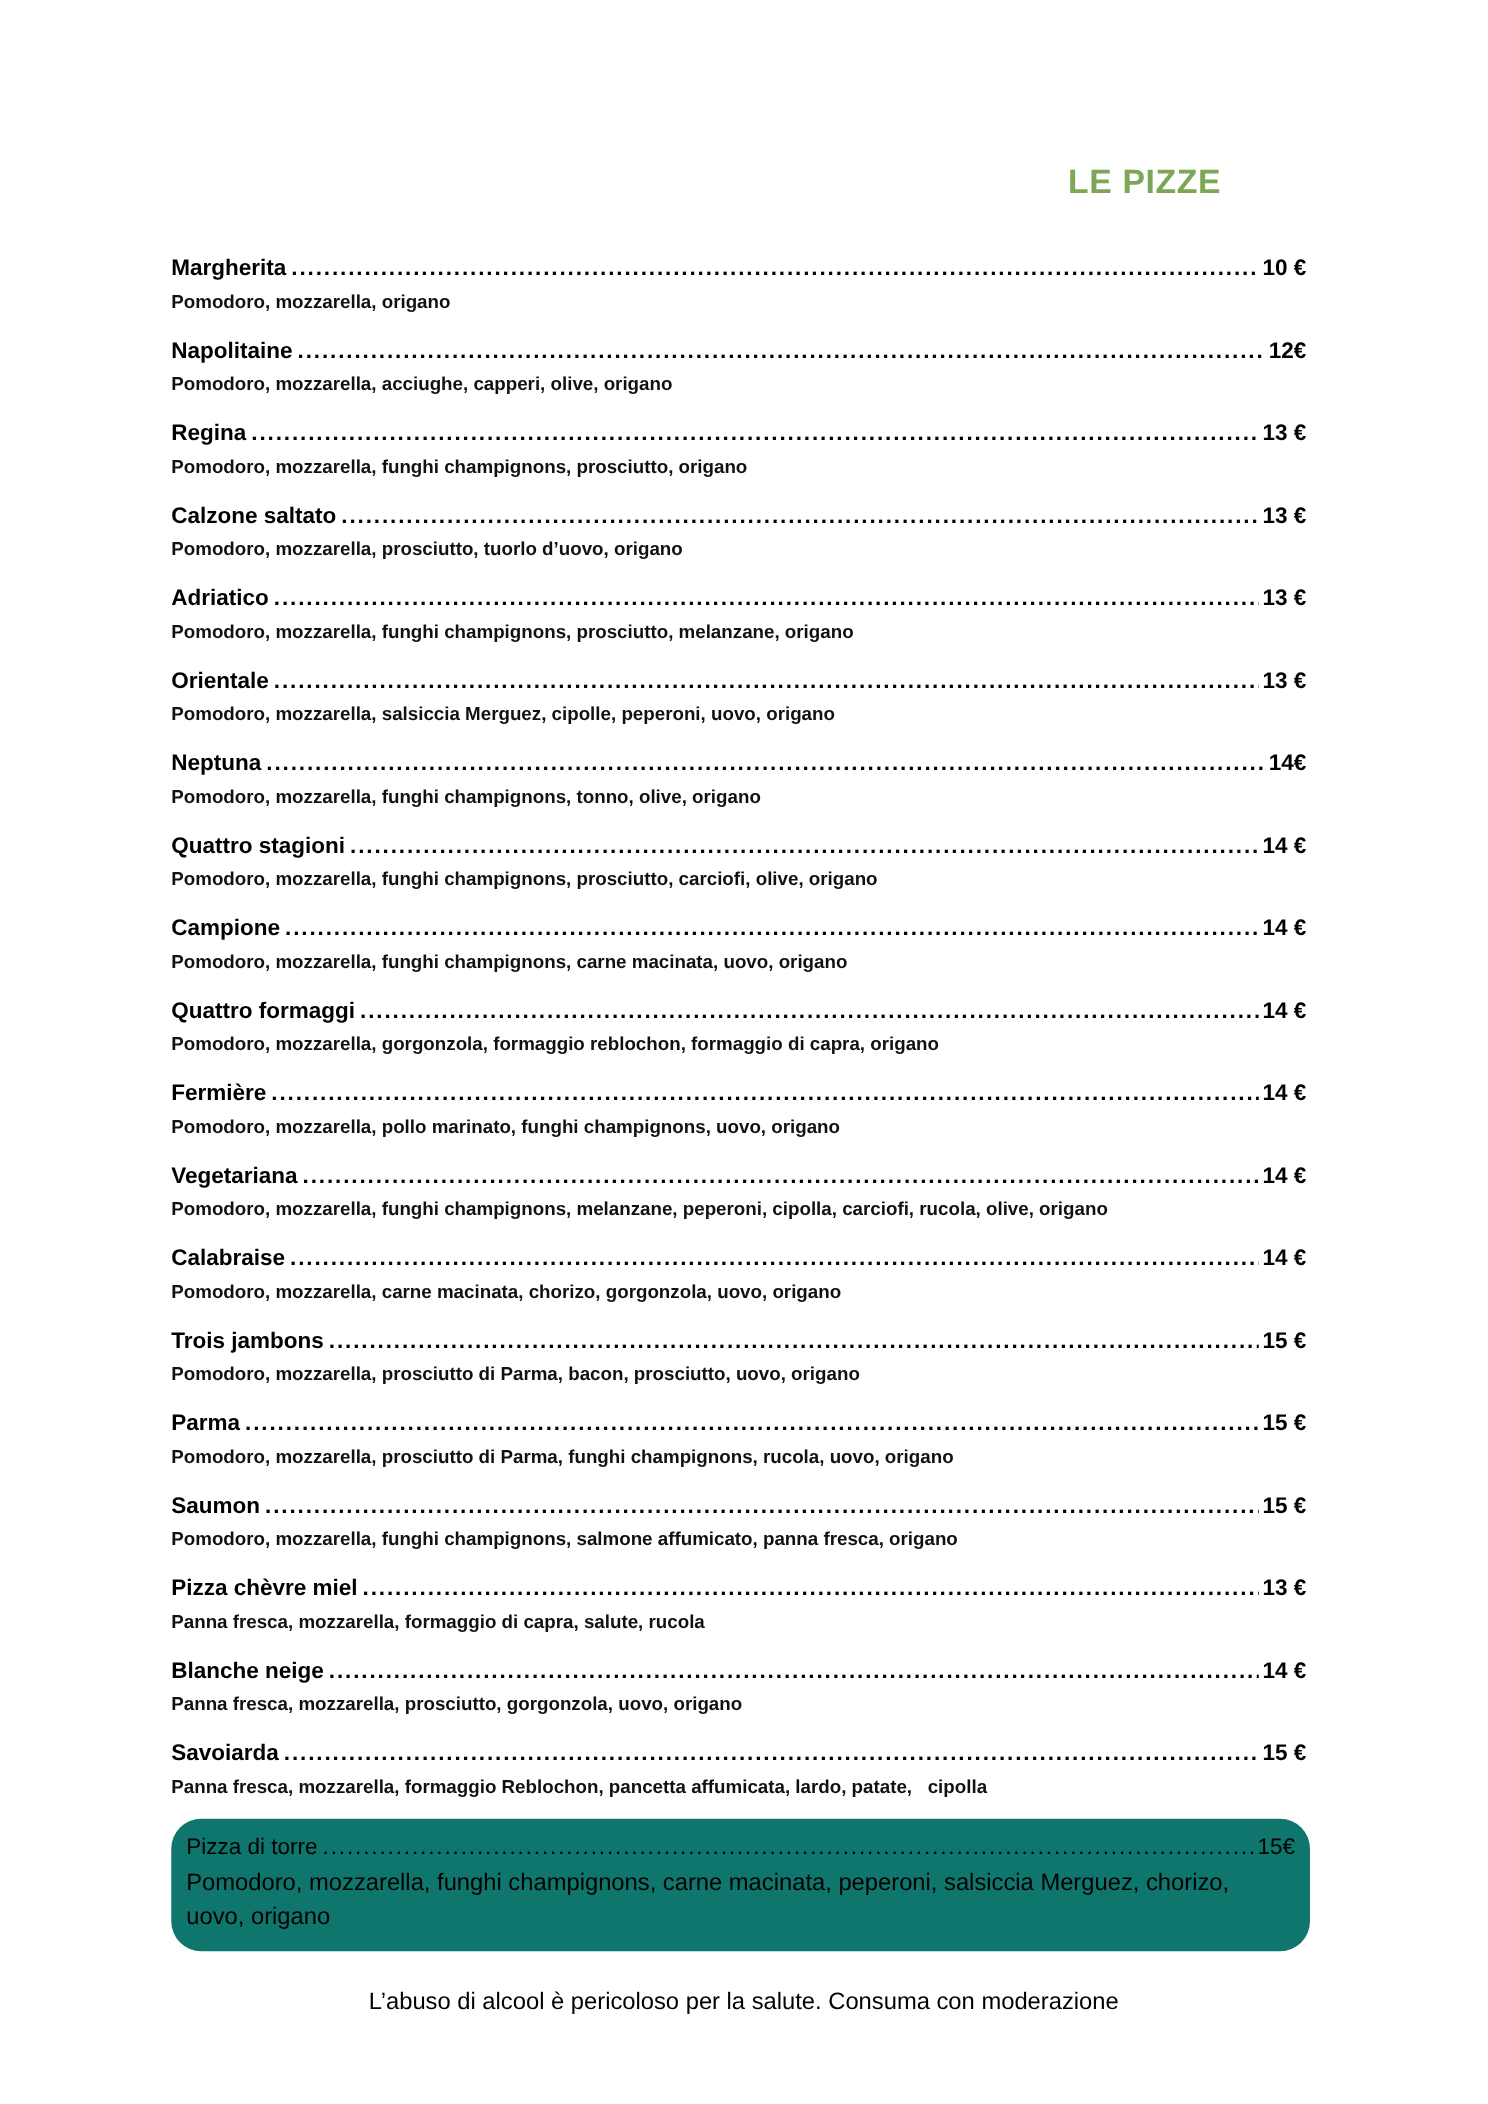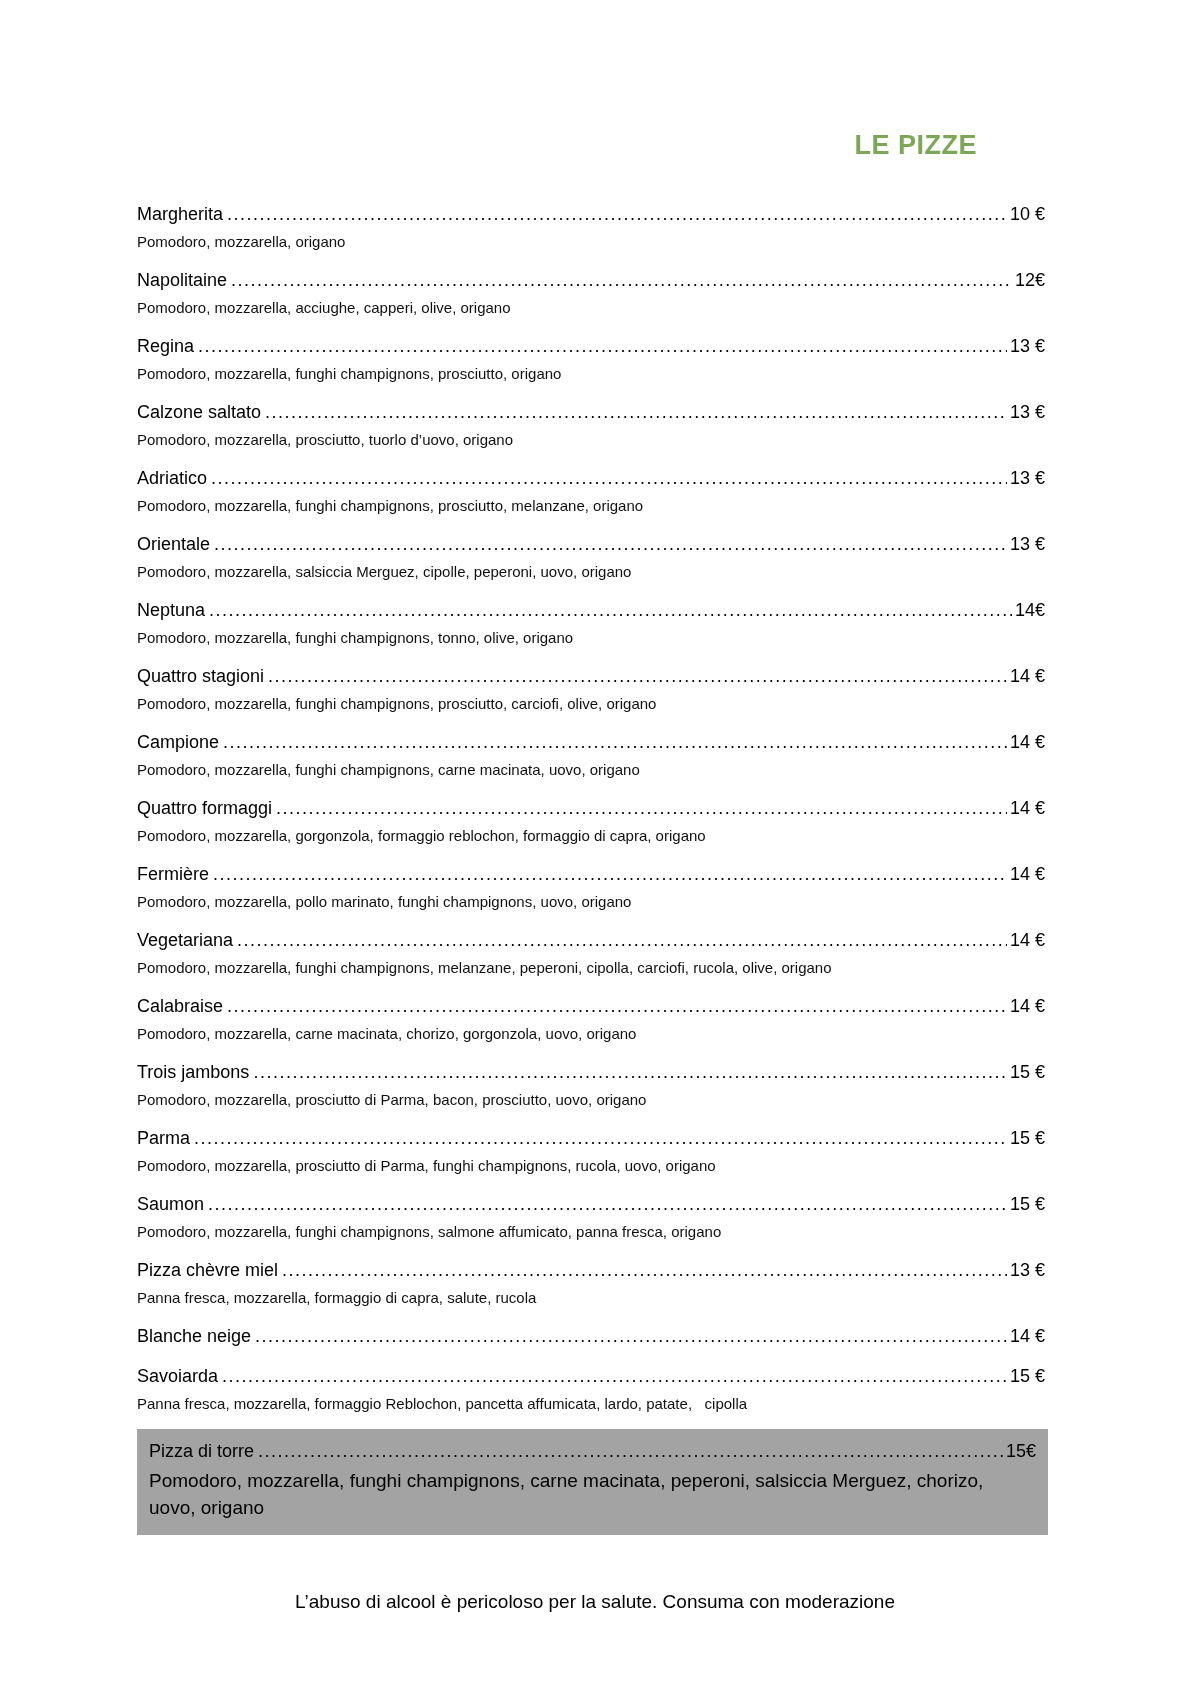--- a/index.html
+++ b/index.html
@@ -19,21 +19,21 @@
   .title {
     margin: 130px 0 0 0;
     width: 840px;
     text-align: right;
     font-size: 27px;
     font-weight: bold;
     letter-spacing: 0.5px;
     color: #7CA756;
   }
   .menu { margin-top: 40px; }
-  .item { margin-bottom: 14px; }
+  .item { margin-bottom: 14px; font-weight: bold; }
   .row {
     display: flex;
     align-items: baseline;
     width: 908px;
     line-height: 26px;
     font-size: 18px;
   }
   .name { white-space: nowrap; }
   .dots {
     flex: 1 1 auto;
@@ -234,33 +234,34 @@
     </div>
     <div class="desc">Panna fresca, mozzarella, formaggio di capra, salute, rucola</div>
   </div>
 
   <div class="item">
     <div class="row">
       <span class="name">Blanche neige</span>
       <span class="dots">....................................................................................................................................................................................................................................................................</span>
       <span class="price">14 €</span>
     </div>
+    <div class="desc">Panna fresca, mozzarella, prosciutto, gorgonzola, uovo, origano</div>
   </div>
 
   <div class="item">
     <div class="row">
       <span class="name">Savoiarda</span>
       <span class="dots">....................................................................................................................................................................................................................................................................</span>
       <span class="price">15 €</span>
     </div>
     <div class="desc">Panna fresca, mozzarella, formaggio Reblochon, pancetta affumicata, lardo, patate, &nbsp;&nbsp;cipolla</div>
   </div>
 </div>
 
-    <div class="highlight" style="background: #a3a3a3;">
+    <div class="highlight" style="background: #0f766e; border-radius: 24px;">
       <div class="row">
         <span class="name">Pizza di torre</span>
         <span class="dots">....................................................................................................................................................................................................................................................................</span>
         <span class="price">15€</span>
       </div>
       <div class="desc">Pomodoro, mozzarella, funghi champignons, carne macinata, peperoni, salsiccia Merguez, chorizo, uovo, origano</div>
     </div>
   </div>
 
   <div class="footer">L’abuso di alcool è pericoloso per la salute. Consuma con moderazione</div>

